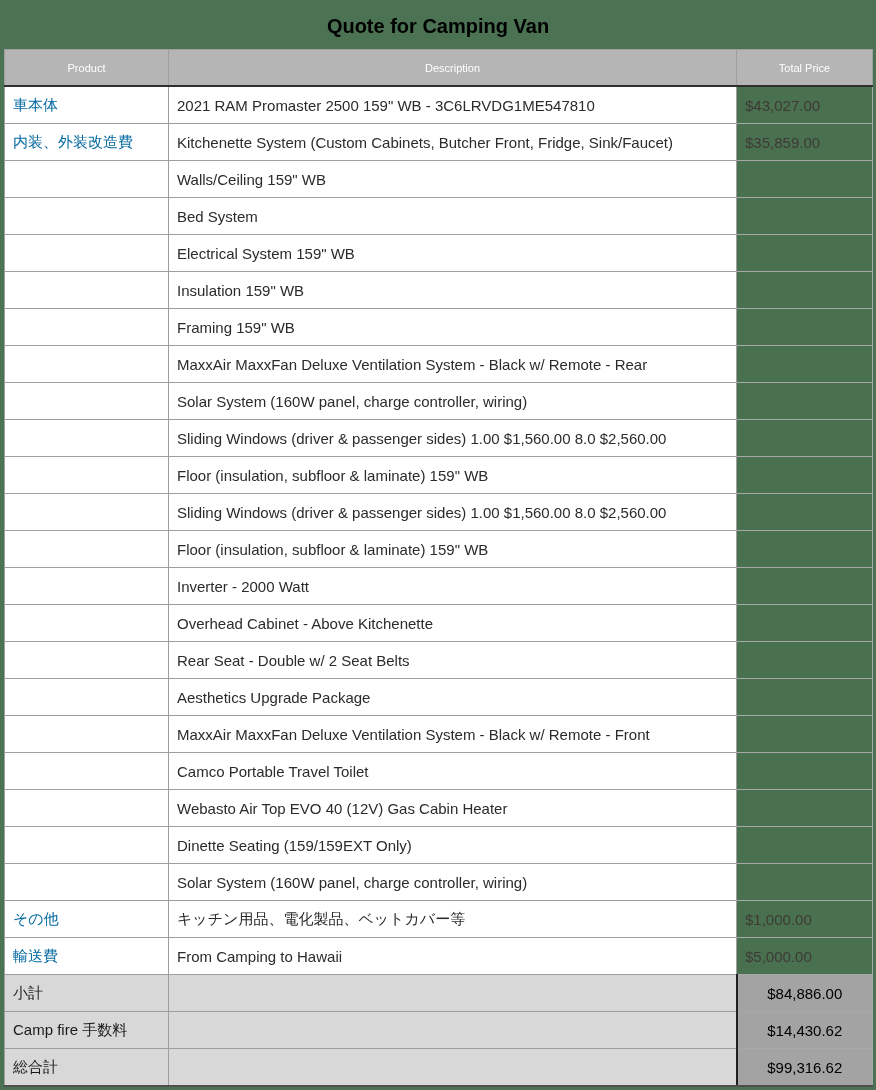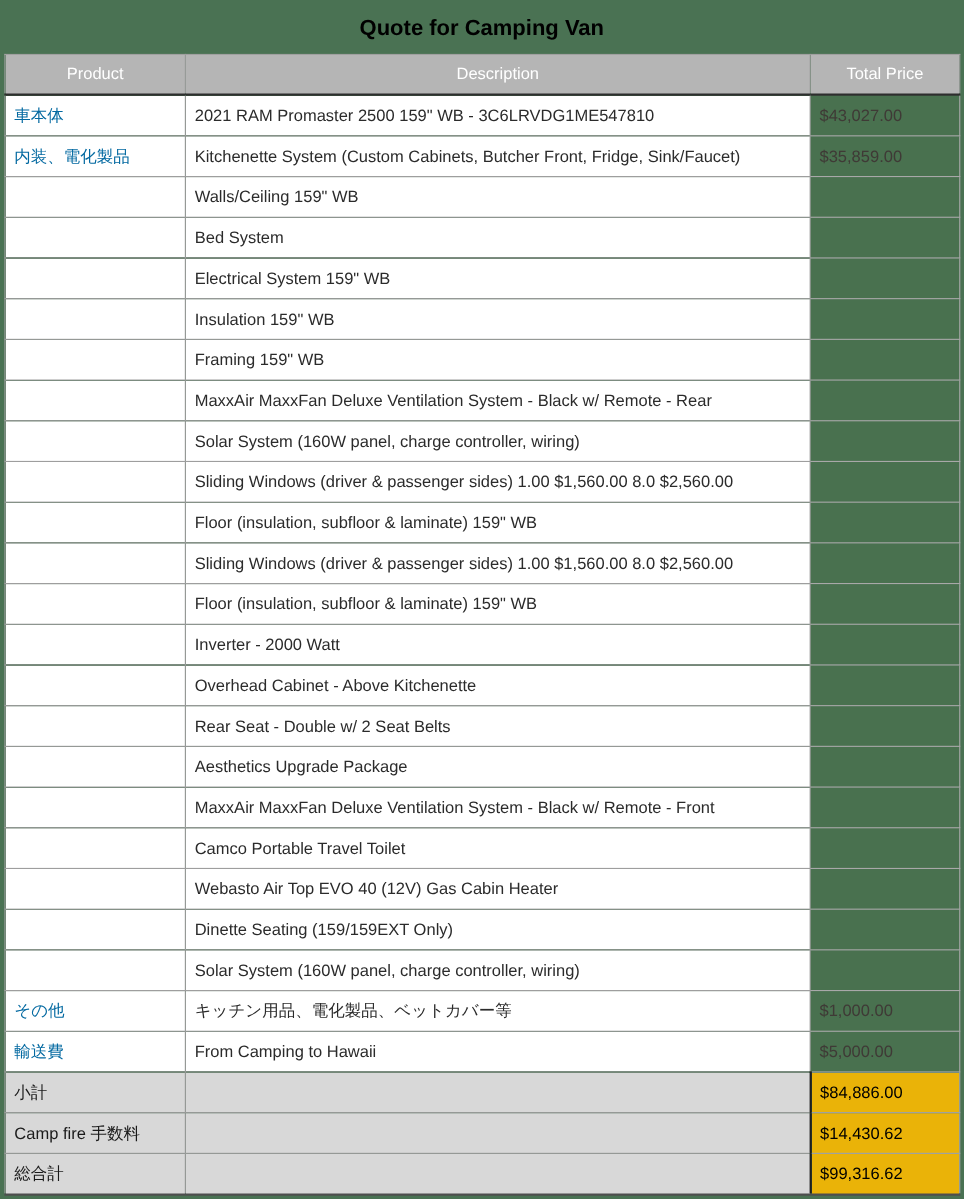--- a/index.html
+++ b/index.html
@@ -35,21 +35,21 @@
     box-sizing: content-box;
     padding: 0 8px;
     overflow: hidden;
     white-space: nowrap;
     vertical-align: middle;
   }
   thead th {
     background: #B5B5B5;
     color: #FFFFFF;
     font-weight: 400;
-    font-size: 15px;
+    font-size: 11px;
     text-align: center;
     border: 1px solid #A0A0A0;
     border-bottom: 2px solid #2E2E2E;
     height: 35px;
   }
   tbody td {
     border: 1px solid #9E9E9E;
     background: #FFFFFF;
     color: #2B2B2B;
   }
@@ -59,24 +59,24 @@
     text-align: left;
     background: #49714F;
     border-color: #A8A8A8;
     color: #3F3A36;
   }
   tr.summary td {
     background: #D8D8D8;
     color: #1A1A1A;
   }
   tr.summary td.cell-price {
-    background: #eab308;
+    background: #a3a3a3;
     border-left: 2px solid #1F1F1F;
     color: #000000;
-    text-align: left;
+    text-align: center;
   }
   tr.summary.last td { border-bottom: 2px solid #4E4E4E; }
 </style>
 </head>
 <body>
 
 <div class="page-title">Quote for Camping Van</div>
 
 <table class="quote-table">
   <colgroup>
@@ -91,21 +91,21 @@
       <th>Total Price</th>
     </tr>
   </thead>
   <tbody id="item-rows">
       <tr>
         <td class="cell-product">車本体</td>
         <td class="cell-desc">2021 RAM Promaster 2500 159" WB - 3C6LRVDG1ME547810</td>
         <td class="cell-price">$43,027.00</td>
       </tr>
       <tr>
-        <td class="cell-product">内装、電化製品</td>
+        <td class="cell-product">内装、外装改造費</td>
         <td class="cell-desc">Kitchenette System (Custom Cabinets, Butcher Front, Fridge, Sink/Faucet)</td>
         <td class="cell-price">$35,859.00</td>
       </tr>
       <tr>
         <td class="cell-product"></td>
         <td class="cell-desc">Walls/Ceiling 159" WB</td>
         <td class="cell-price"></td>
       </tr>
       <tr>
         <td class="cell-product"></td>

